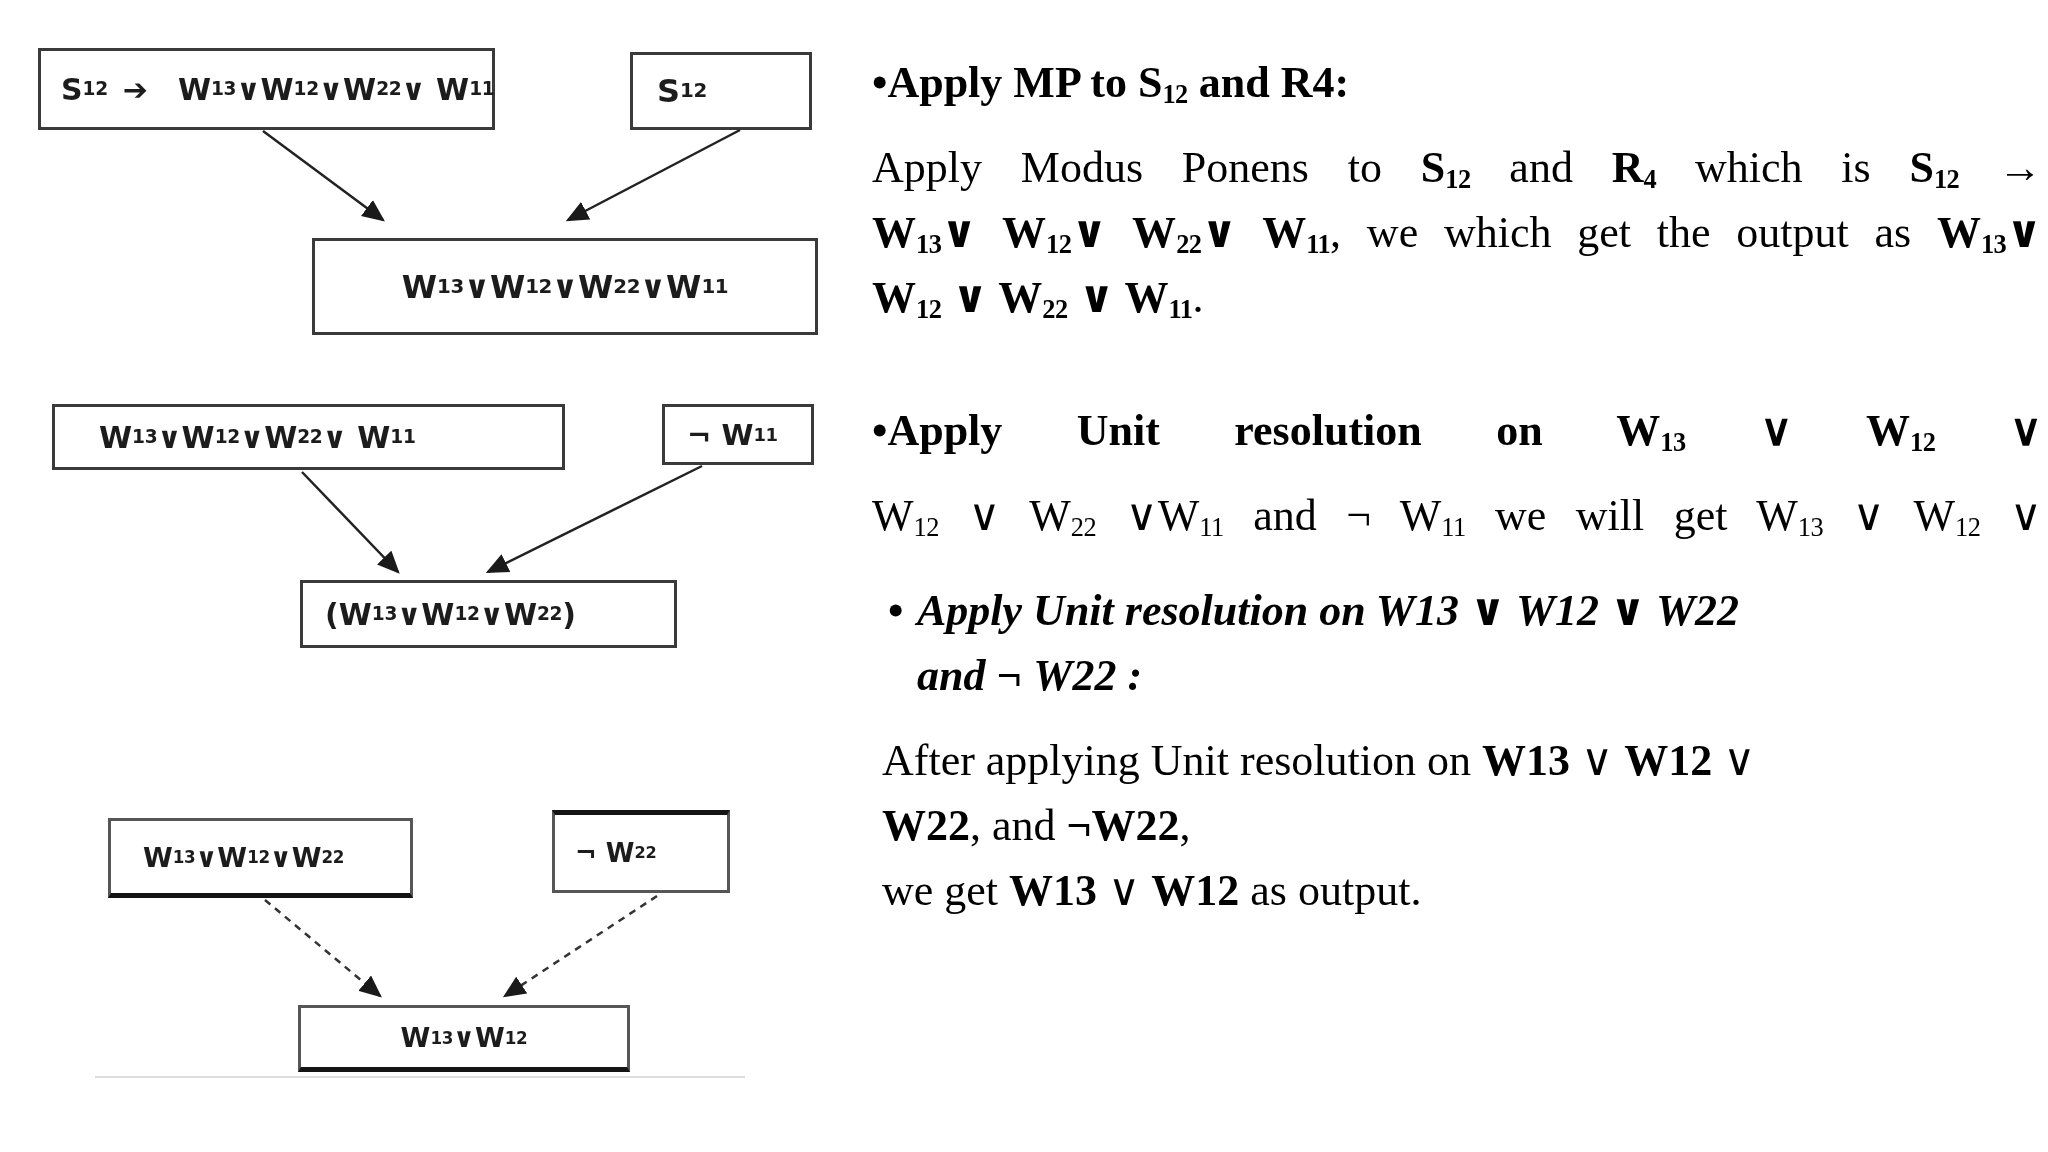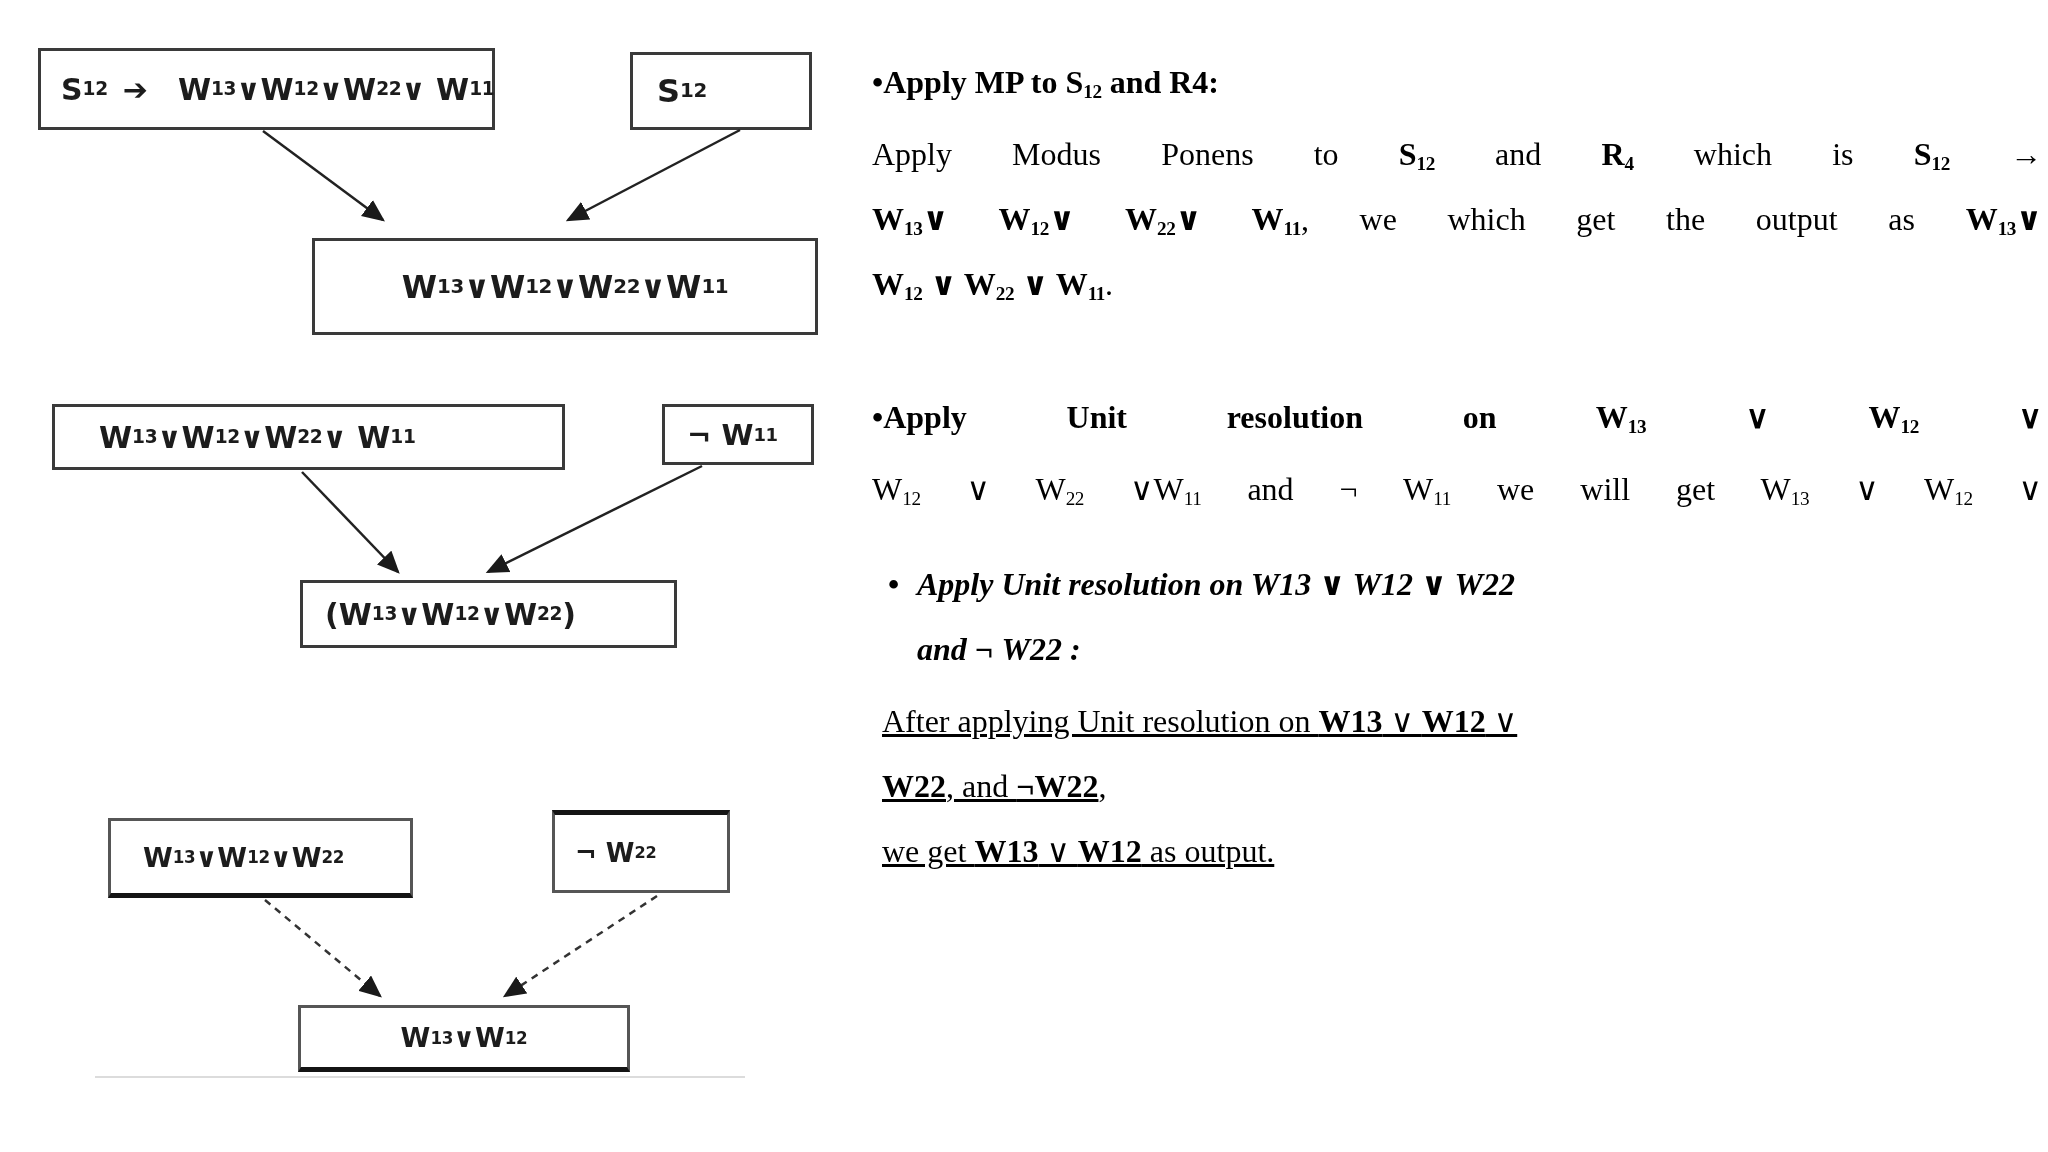--- a/index.html
+++ b/index.html
@@ -24,32 +24,32 @@
   #b-clause2{left:52px;  top:404px; width:513px; height:66px; padding-left:44px; font-size:30px;}
   #b-unit2  {left:662px; top:404px; width:152px; height:61px; padding-left:22px; font-size:29px;}
   #b-res2   {left:300px; top:580px; width:377px; height:68px; padding-left:22px; font-size:30px;}
   #b-clause3{left:108px; top:818px; width:305px; height:80px; padding-left:32px; font-size:27px; border-color:#565656; border-bottom:5px solid #141414;}
   #b-unit3  {left:552px; top:810px; width:178px; height:83px; padding-left:20px; font-size:26px; border-color:#565656; border-top:5px solid #141414;}
   #b-res3   {left:298px; top:1005px;width:332px; height:67px; justify-content:center; font-size:27px; border-color:#565656; border-bottom:5px solid #141414;}
   .faint-line{position:absolute;left:95px;top:1076px;width:650px;height:2px;background:#dcdcdc;}
   
   .text-col{
     position:absolute;left:872px;top:0;width:1170px;
-    font-size:32px;line-height:65px;color:#000;
+    font-size:44px;line-height:65px;color:#000;
   }
   .text-col .line{text-align:left;}
   .text-col .line.jus{text-align:justify;text-align-last:justify;}
   .text-col .b{font-weight:bold;}
   .text-col .sub{font-size:0.6em;vertical-align:-0.24em;line-height:0;letter-spacing:-0.02em;}
   #blk1{margin-top:50px;}
   #blk2{margin-top:68px;font-family:Liberation Serif, serif;}
   #blk3{margin-top:30px;position:relative;}
-  .block .body{margin-top:7px;}
+  .block .body{margin-top:20px;}
   #blk3 .heading{padding-left:45px;font-style:italic;}
-  #blk3 .body{padding-left:10px;text-decoration:underline;}
+  #blk3 .body{padding-left:10px;}
   #blk3 .bullet{position:absolute;left:16px;top:0;font-weight:bold;}
 </style>
 </head>
 <body>
 
 <div class="diagram-col">
 
   <div class="box" id="b-rule">
       <span>S</span>
       <span class="sub">12</span>

